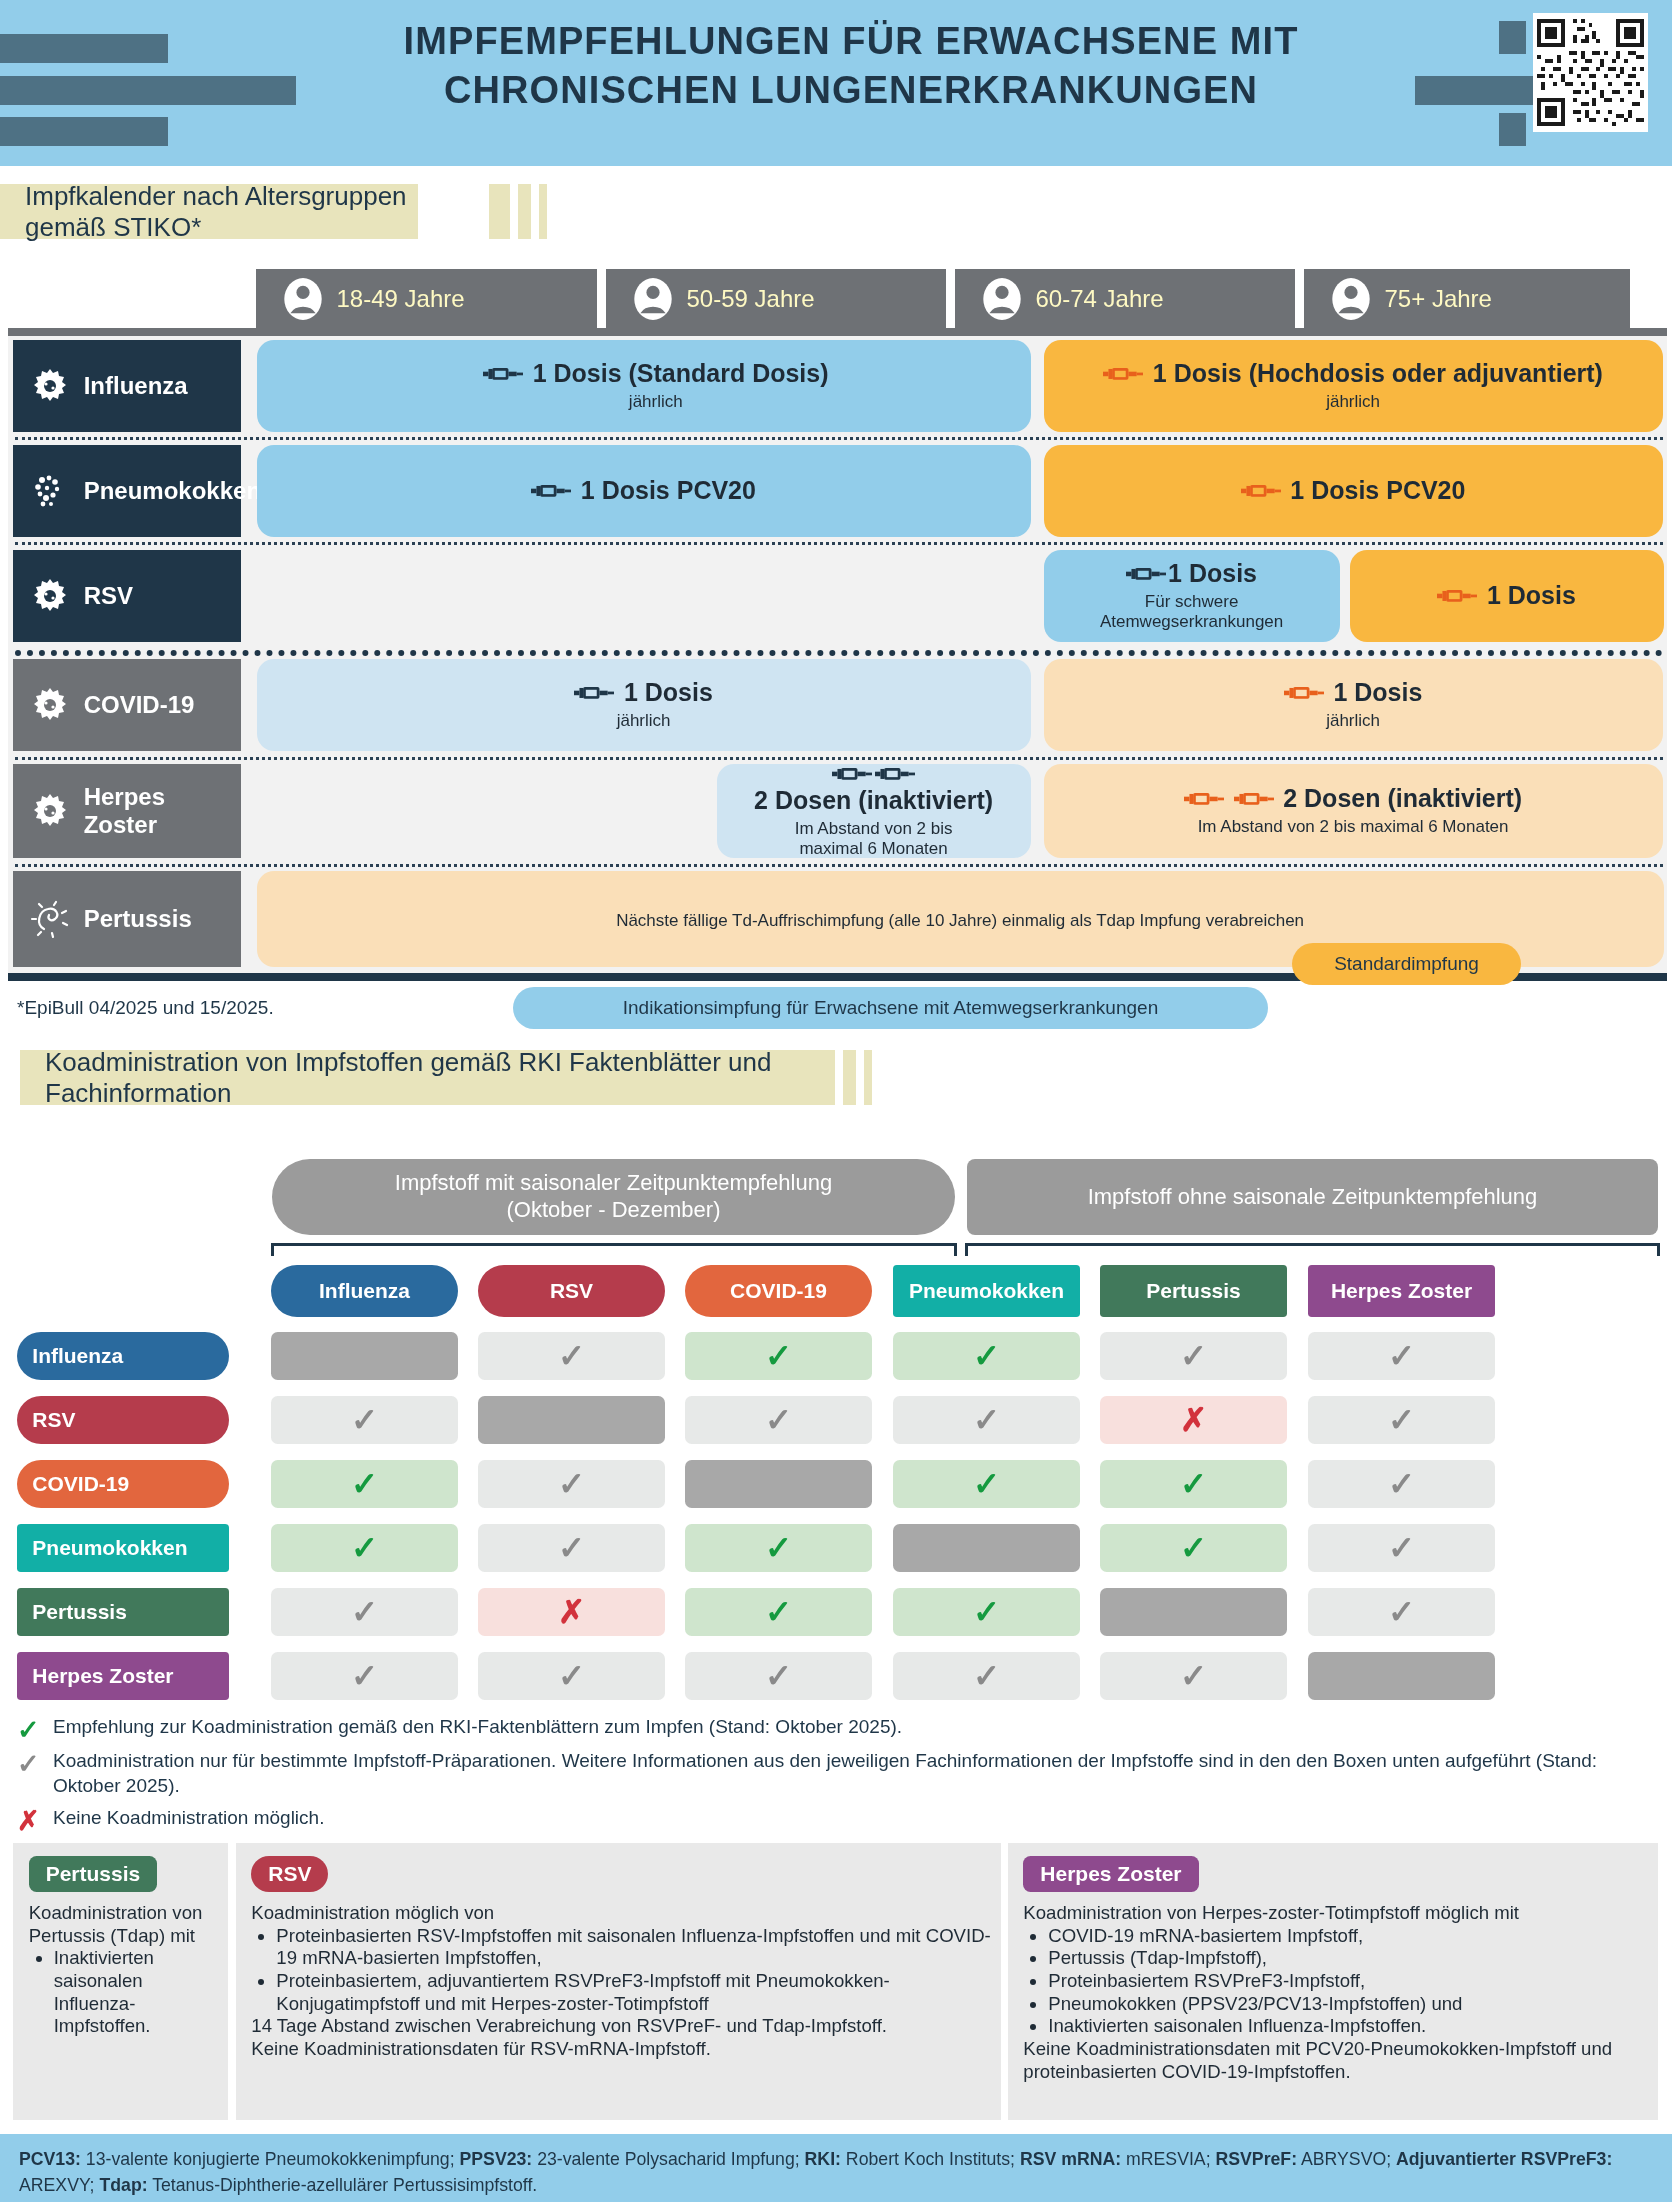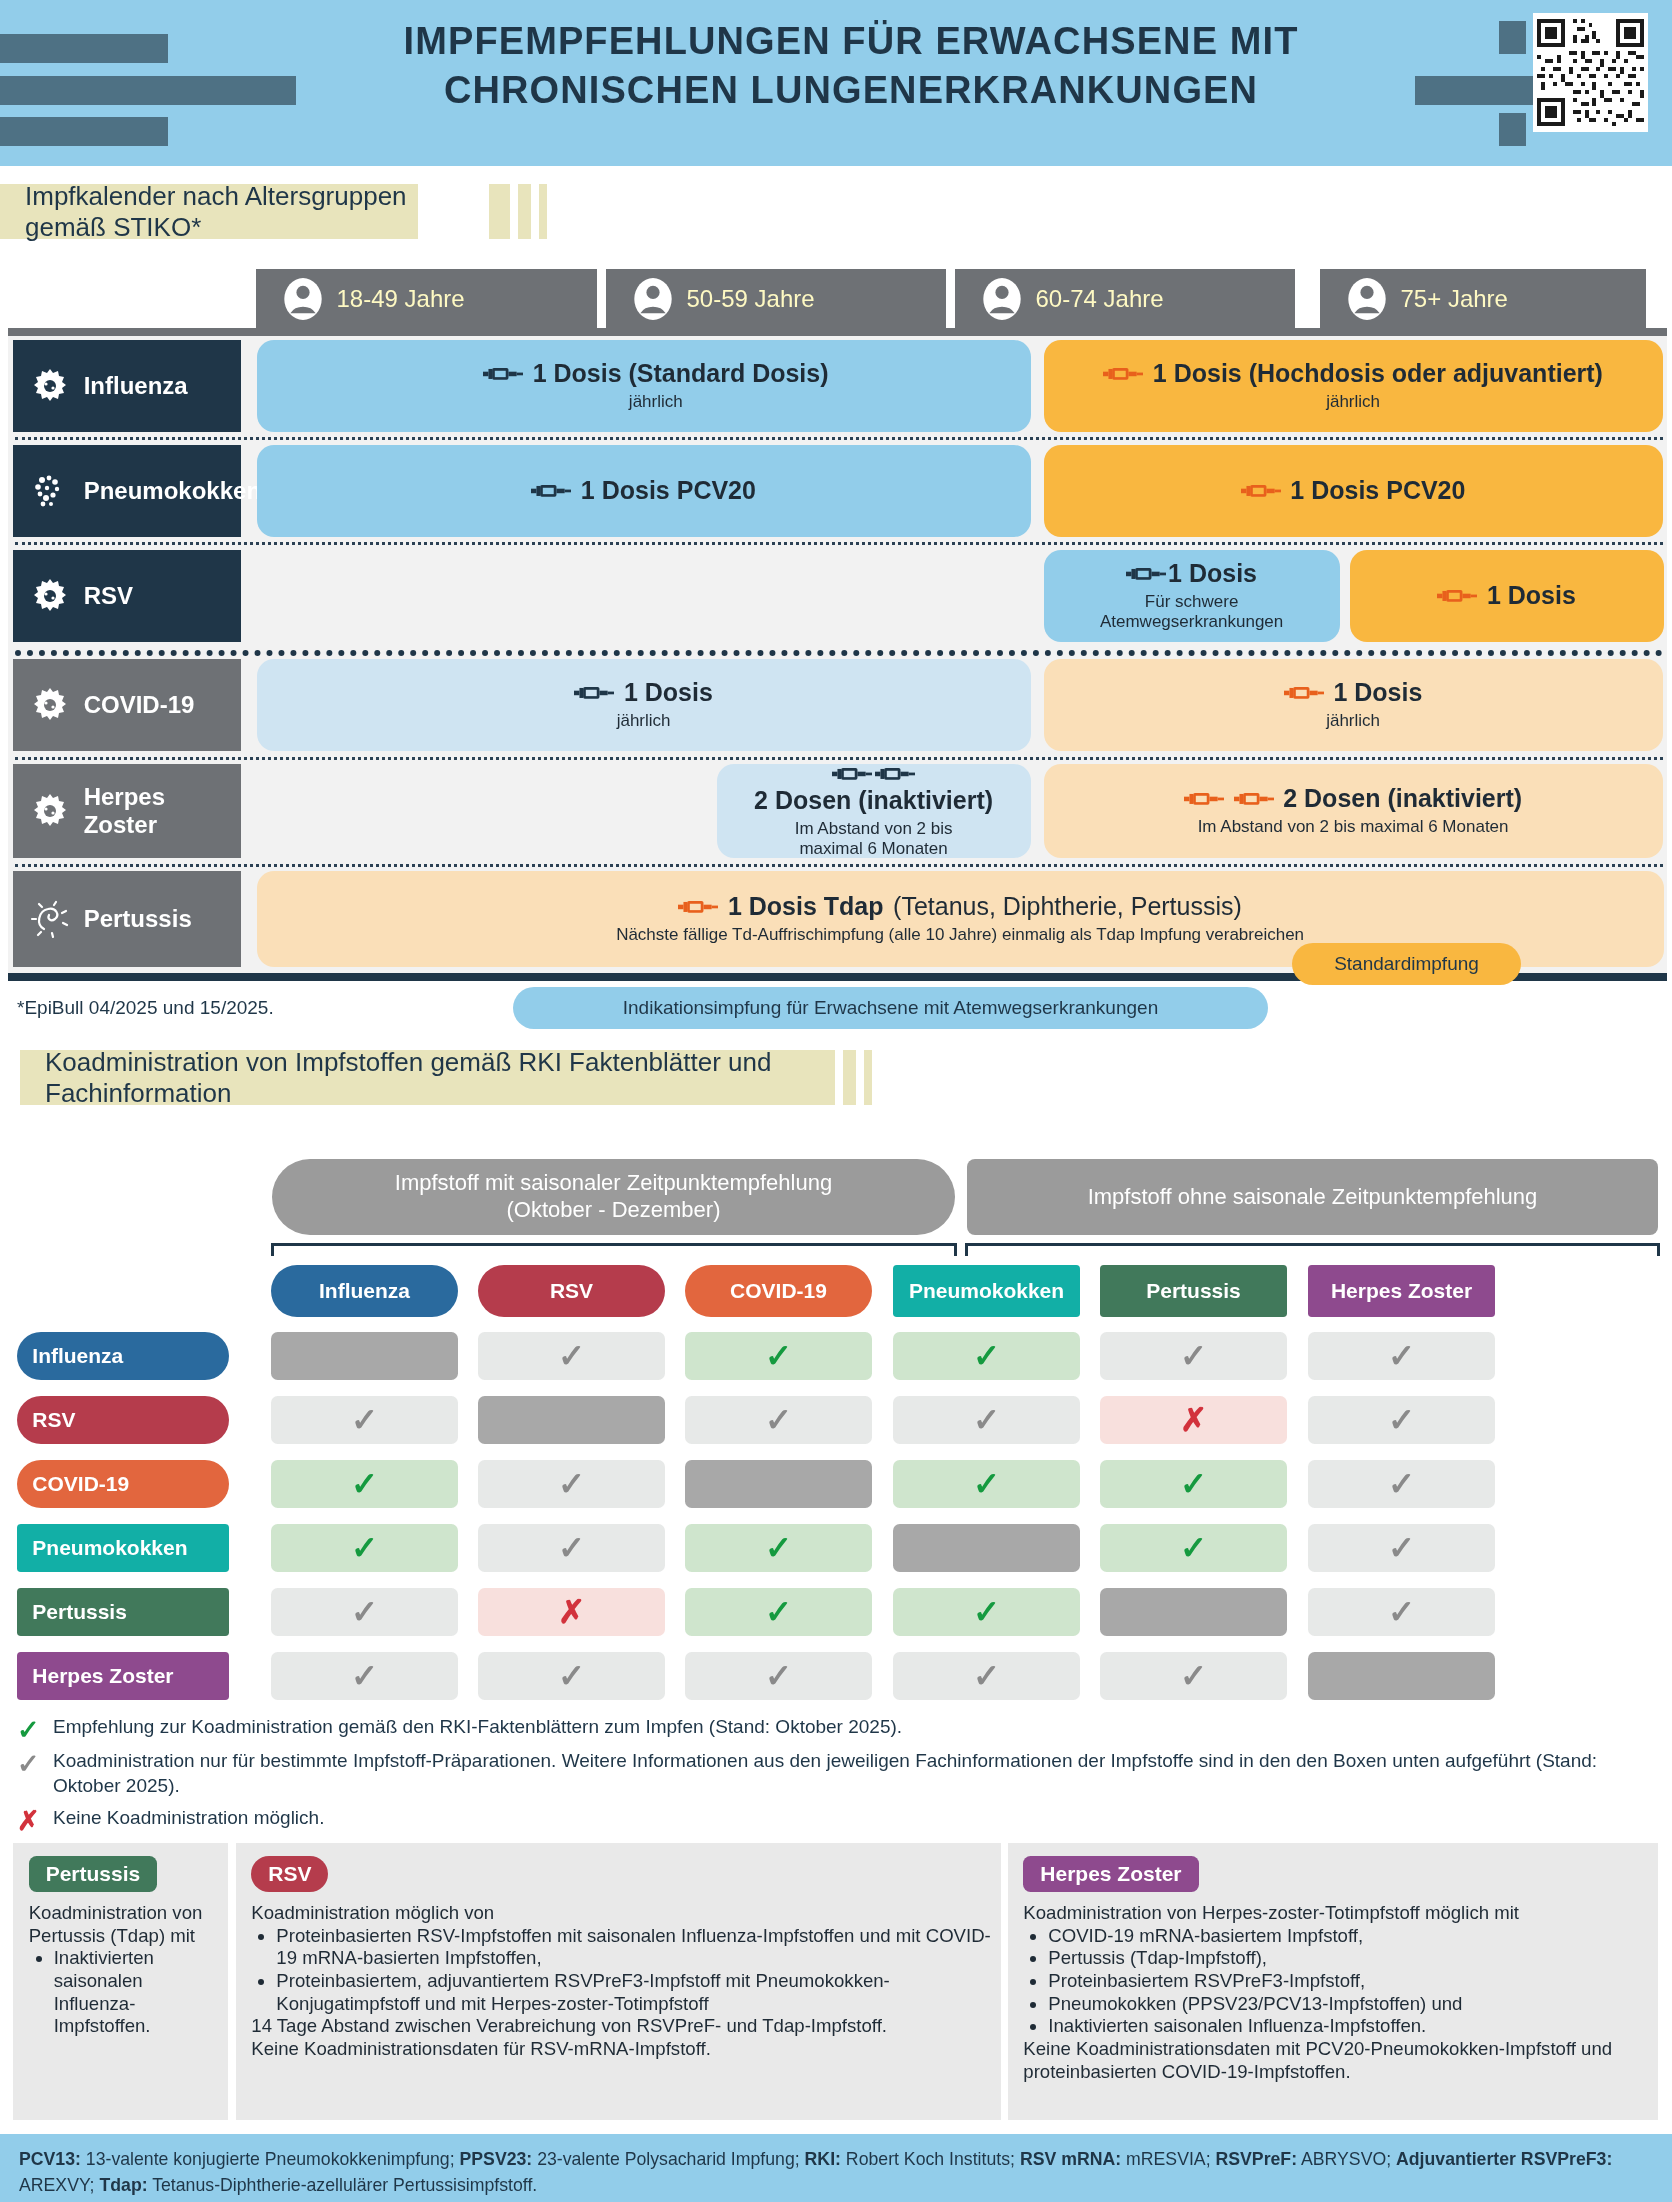--- a/index.html
+++ b/index.html
@@ -311,21 +311,21 @@
   <span>50-59 Jahre</span>
 </div>
 <div class="cal-head" style="left:955px;width:340px;">
   <svg class="pic" viewBox="0 0 40 40">
       <ellipse cx="20" cy="20" rx="17" ry="19" fill="#fff"></ellipse>
       <circle cx="20" cy="14" r="6" fill="#6E7175"></circle>
       <path d="M8.5 33 A13 11 0 0 1 31.5 33 Z" fill="#6E7175"></path>
     </svg>
   <span>60-74 Jahre</span>
 </div>
-<div class="cal-head" style="left:1304px;width:326px;margin-left:16px;">
+<div class="cal-head" style="left:1304px;width:326px;">
   <svg class="pic" viewBox="0 0 40 40">
       <ellipse cx="20" cy="20" rx="17" ry="19" fill="#fff"></ellipse>
       <circle cx="20" cy="14" r="6" fill="#6E7175"></circle>
       <path d="M8.5 33 A13 11 0 0 1 31.5 33 Z" fill="#6E7175"></path>
     </svg>
   <span>75+ Jahre</span>
 </div>
 
 <div class="cal-frame">
 
@@ -568,32 +568,20 @@
             <path d="M32 14 l4 -2"></path>
             <path d="M33 24 l4 2"></path>
             <path d="M22 34 l1 4"></path>
             <path d="M11 33 l-3 3"></path>
             <path d="M6 20 l-4 0"></path>
           </g>
         </svg>
       <span>Pertussis</span>
     </div>
     <div class="pill bg-orange-l" style="left:249px;top:3.8px;width:1407px;height:96px;">
-      <div class="big">
-        <svg class="syr" viewBox="0 0 44 20">
-            <rect x="0" y="8" width="6" height="5" fill="#E8601C"></rect>
-            <rect x="6" y="5" width="4" height="11" fill="#E8601C"></rect>
-            <rect x="10" y="4" width="18" height="13" rx="2" fill="#E8601C"></rect>
-            <rect x="13" y="7" width="12" height="7" fill="#FADFB8"></rect>
-            <rect x="28" y="8" width="9" height="5" fill="#E8601C"></rect>
-            <rect x="37" y="9" width="7" height="3" fill="#E8601C"></rect>
-          </svg>
-        <span>1 Dosis Tdap</span>
-          <span class="nrm"> (Tetanus, Diphtherie, Pertussis)</span>
-      </div>
       <div class="sub">Nächste fällige Td-Auffrischimpfung (alle 10 Jahre) einmalig als Tdap Impfung verabreichen</div>
     </div>
   </div>
 </div>
 
 <div class="epi">*EpiBull 04/2025 und 15/2025.</div>
 <div class="lg-pill" id="lgInd">
   <span>Indikationsimpfung für Erwachsene mit Atemwegserkrankungen</span>
 </div>
 <div class="lg-pill" id="lgStd">

